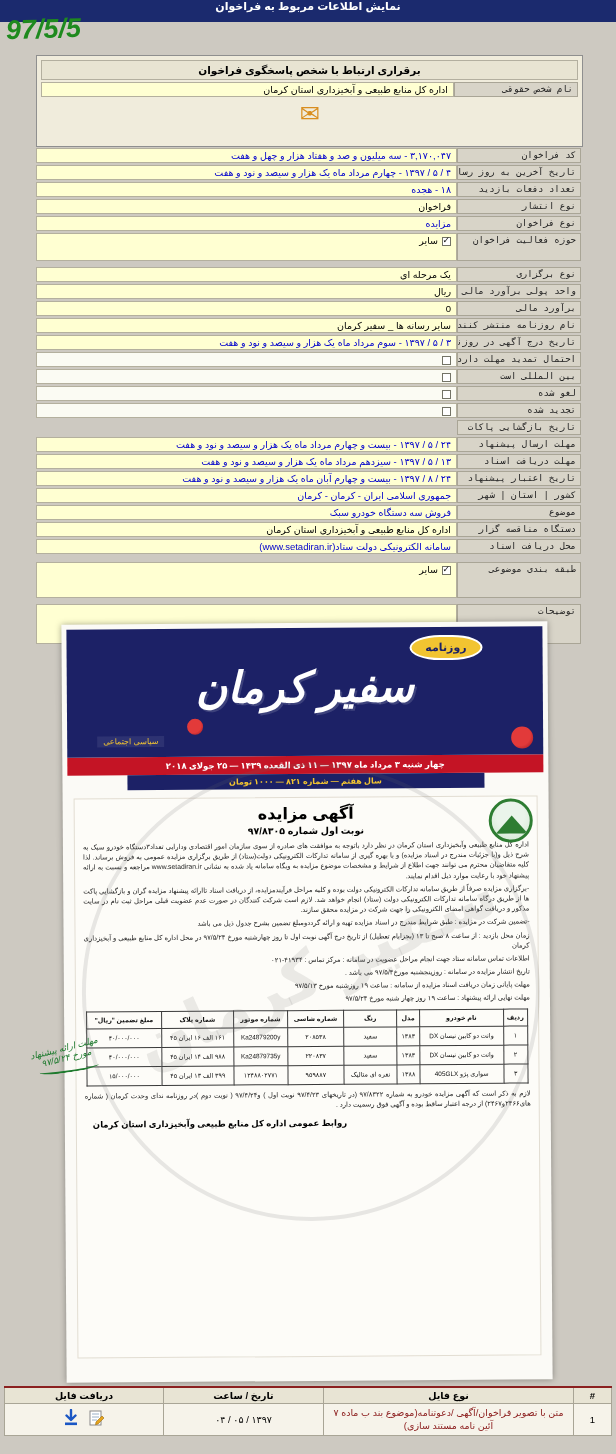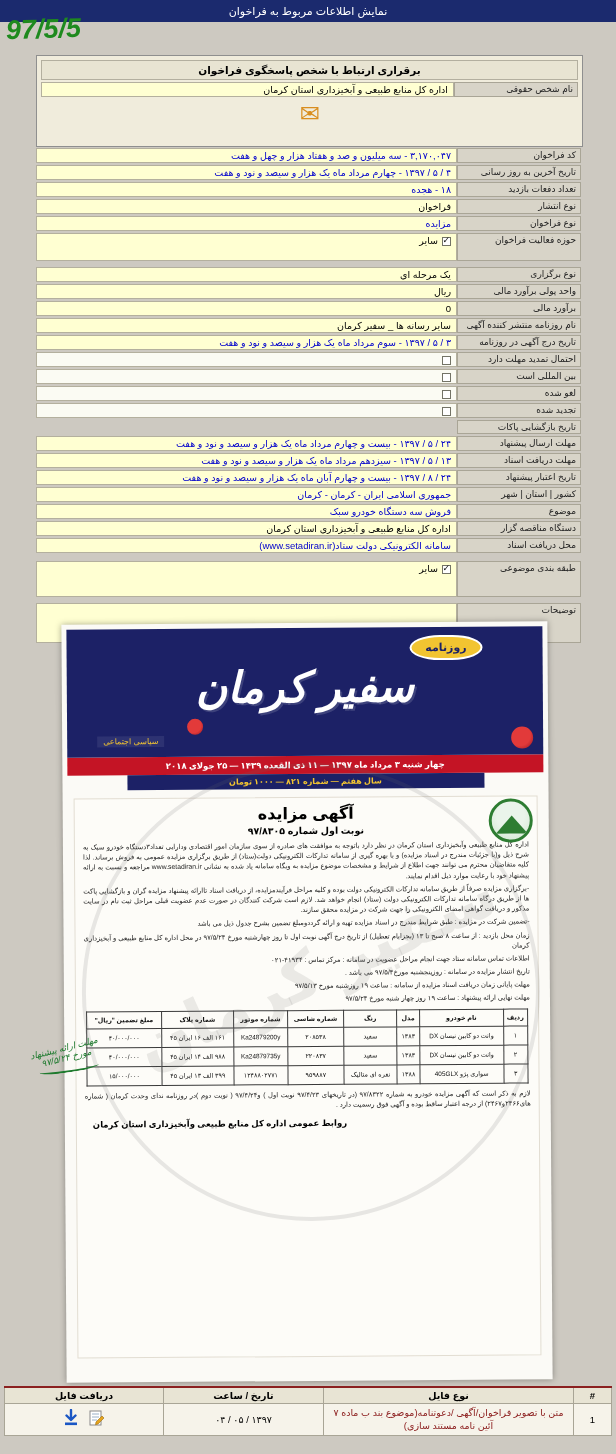--- a/index.html
+++ b/index.html
@@ -7,43 +7,43 @@
   body {
     font-family: "Liberation Sans", "DejaVu Sans", sans-serif;
     background:#cdc9c1;
     width:616px; height:1454px; position:relative; overflow:hidden;
     direction:rtl;
   }
   .page { position:absolute; inset:0; }
 
   
   .topbar { position:absolute; top:0; left:0; right:0; height:22px;
-    background:#1b2a6e; color:#fff; font-weight:normal; font-size:11px;
-    display:flex; align-items:center; justify-content:center; }
+    background:#1b2a6e; color:#fff; font-weight:bold; font-size:11px;
+    display:flex; justify-content:center; }
 
   
   .green-date { position:absolute; top:14px; left:6px; color:#1e8a1e;
     font-size:27px; font-weight:bold; font-style:italic; transform:rotate(-2deg);
     direction:ltr; z-index:20; }
 
   
   .contact-box { position:absolute; top:55px; right:33px; left:36px; height:92px;
     background:#f0ecdc; border:1px solid #8f8f8f; }
   .contact-title { margin:4px 4px 2px 4px; padding:3px 0; text-align:center;
     font-weight:bold; font-size:10.5px; background:#e8e4d2; border:1px solid #b3af9f; }
   .contact-row { display:flex; margin:2px 4px; }
   .envelope { text-align:center; font-size:24px; color:#d98e1f; line-height:30px;
     margin-top:2px; cursor:pointer; }
 
   
   .form { position:absolute; top:148px; right:35px; left:36px; }
   .frow { display:flex; margin-bottom:2px; min-height:13px; }
   .flabel { width:124px; background:#d8d4c8; border:1px solid #a9a596;
     font-size:9px; padding:1px 4px 1px 2px; white-space:nowrap; overflow:hidden;
-    color:#222; }
+    color:#222;font-family:Liberation Mono, monospace; }
   .fvalue { flex:1; background:#ffffd2; border:1px solid #b4b09e;
     font-size:9.5px; padding:1px 5px; overflow:hidden; white-space:nowrap; }
   .fvalue.blue { color:#0000cc; }
   .fvalue.plain { background:#fbfbf3; }
   .tall28 { min-height:28px; }
   .tall36 { min-height:36px; }
   .tall40 { min-height:40px; }
   .gap4 { height:4px; } .gap6 { height:6px; }
   .cb { width:9px; height:9px; border:1px solid #737366; background:#fff;
     display:inline-block; vertical-align:middle; margin-left:4px; position:relative;

